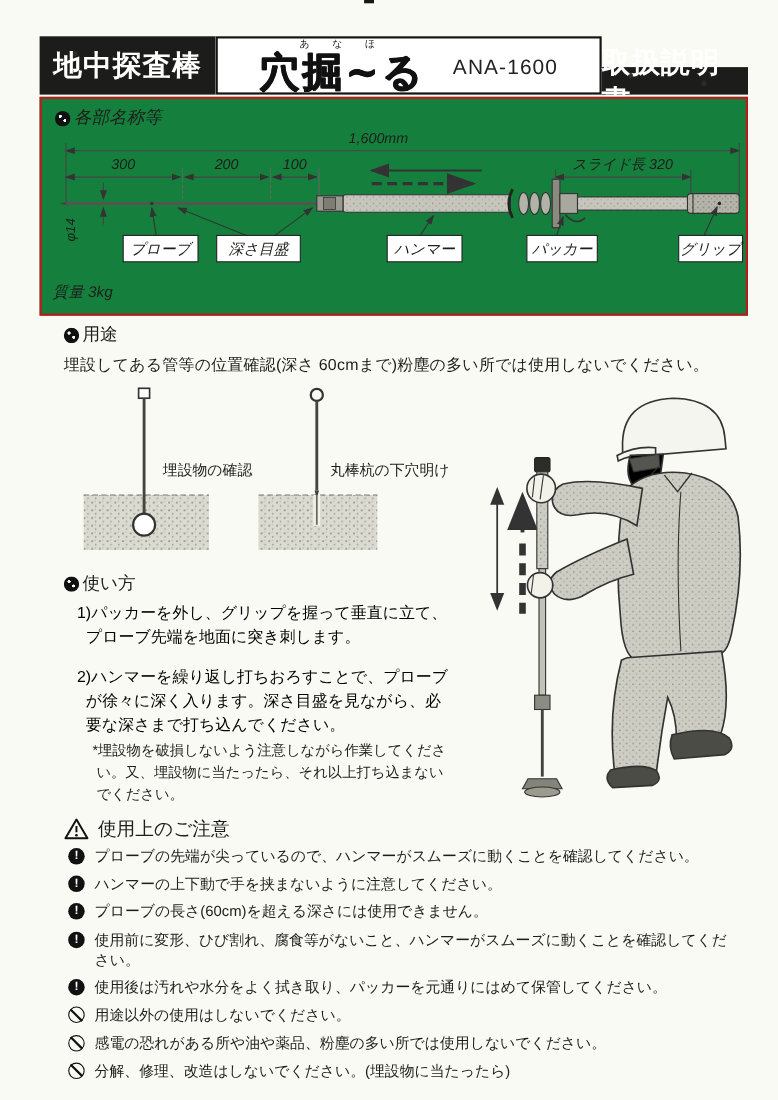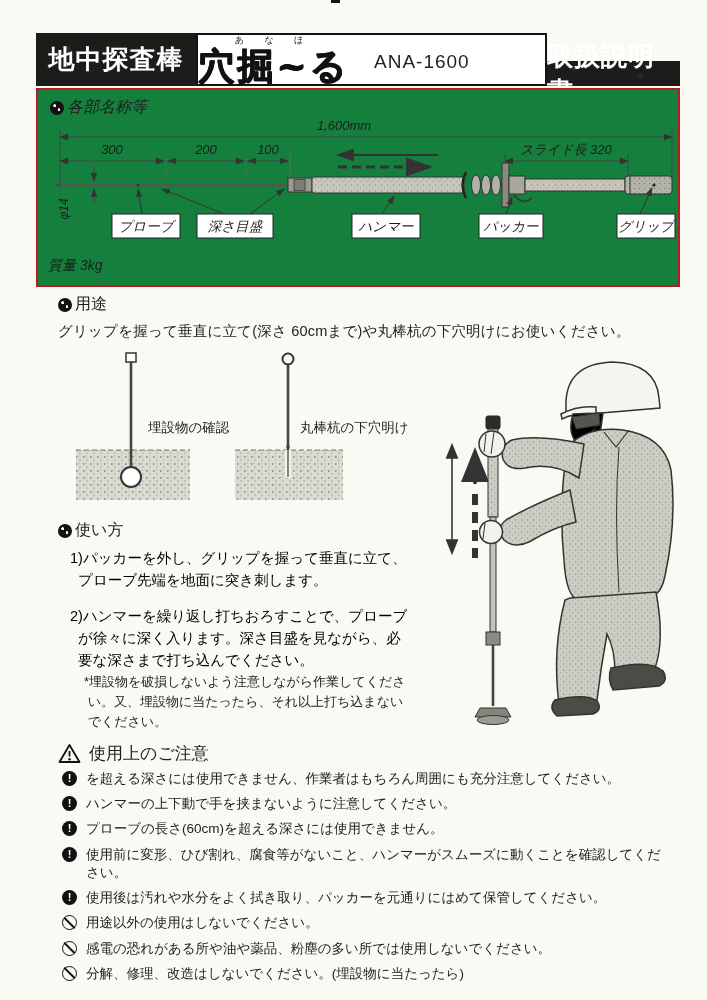--- a/index.html
+++ b/index.html
@@ -14,21 +14,21 @@
   .hdr{top:33px;left:36px;width:644px;height:53px;display:flex;}
   .hdr .blk{
     background:#1c1c1a;color:#fff;display:flex;align-items:center;justify-content:center;
     font-weight:bold;font-size:26px;letter-spacing:1px;
     background-image:radial-gradient(circle at 20% 30%, rgba(255,255,255,.07) 0 2px, transparent 3px),
                      radial-gradient(circle at 70% 60%, rgba(255,255,255,.06) 0 2px, transparent 3px);
   }
   .hdr .blk.left{width:160px;}
   .hdr .blk.right{width:133px;margin-top:28px;}
   .hdr .logo-box{
-    flex:1;background:#fff;border:2px solid #141414;display:flex;align-items:center;gap:25px;
+    flex:1;background:#fff;border:2px solid #141414;display:flex;align-items:center;justify-content:center;gap:25px;
   }
   .logo-wrap{display:flex;flex-direction:column;align-items:center;line-height:1;}
   .furigana{font-size:9px;letter-spacing:9px;margin-bottom:2px;color:#222;}
   .logo-text{
     font-size:36px;font-weight:900;letter-spacing:3px;color:#111;
     text-shadow:1px 0 #111,0 1px #111,1px 1px #111;
     font-family:"DejaVu Serif","Liberation Serif",serif;
   }
   .model{font-size:19px;color:#222;margin-top:4px;letter-spacing:1px;}
   
@@ -185,21 +185,21 @@
     </g>
 
     <text x="10" y="153" font-size="14">質量 3kg</text>
   </svg>
 </div>
 
 <div class="abs sec-head uses-head">
   <span class="bullet"></span>
   <span>用途</span>
 </div>
-<div class="abs uses-desc">グリップを握って垂直に立て(深さ 60cmまで)や丸棒杭の下穴明けにお使いください。</div>
+<div class="abs uses-desc">埋設してある管等の位置確認(深さ 60cmまで)粉塵の多い所では使用しないでください。</div>
 
 <svg class="abs illus-svg" width="360" height="162" viewBox="0 0 360 162">
   <defs>
     <pattern id="gnd" width="7" height="7" patternUnits="userSpaceOnUse">
       <rect width="7" height="7" fill="#dbdbd2"></rect>
       <circle cx="1.8" cy="2" r="0.9" fill="#8f8f85"></circle>
       <circle cx="5" cy="5" r="0.8" fill="#a2a297"></circle>
       <circle cx="4.5" cy="1" r="0.6" fill="#b0b0a5"></circle>
     </pattern>
   </defs>
@@ -291,21 +291,21 @@
     <path d="M11.5,2 L21.5,19 L1.5,19 Z" fill="none" stroke="#111" stroke-width="1.8" stroke-linejoin="round"></path>
     <line x1="11.5" y1="8" x2="11.5" y2="13.5" stroke="#111" stroke-width="1.8"></line>
     <circle cx="11.5" cy="16.3" r="1.2" fill="#111"></circle>
   </svg>
   <span>使用上のご注意</span>
 </div>
 
 <div class="abs caution-list">
   <div class="c-item">
     <span class="ic warn"></span>
-    <span class="txt">を超える深さには使用できません、作業者はもちろん周囲にも充分注意してください。</span>
+    <span class="txt">プローブの先端が尖っているので、ハンマーがスムーズに動くことを確認してください。</span>
   </div>
   <div class="c-item">
     <span class="ic warn"></span>
     <span class="txt">ハンマーの上下動で手を挟まないように注意してください。</span>
   </div>
   <div class="c-item">
     <span class="ic warn"></span>
     <span class="txt">プローブの長さ(60cm)を超える深さには使用できません。</span>
   </div>
   <div class="c-item">

